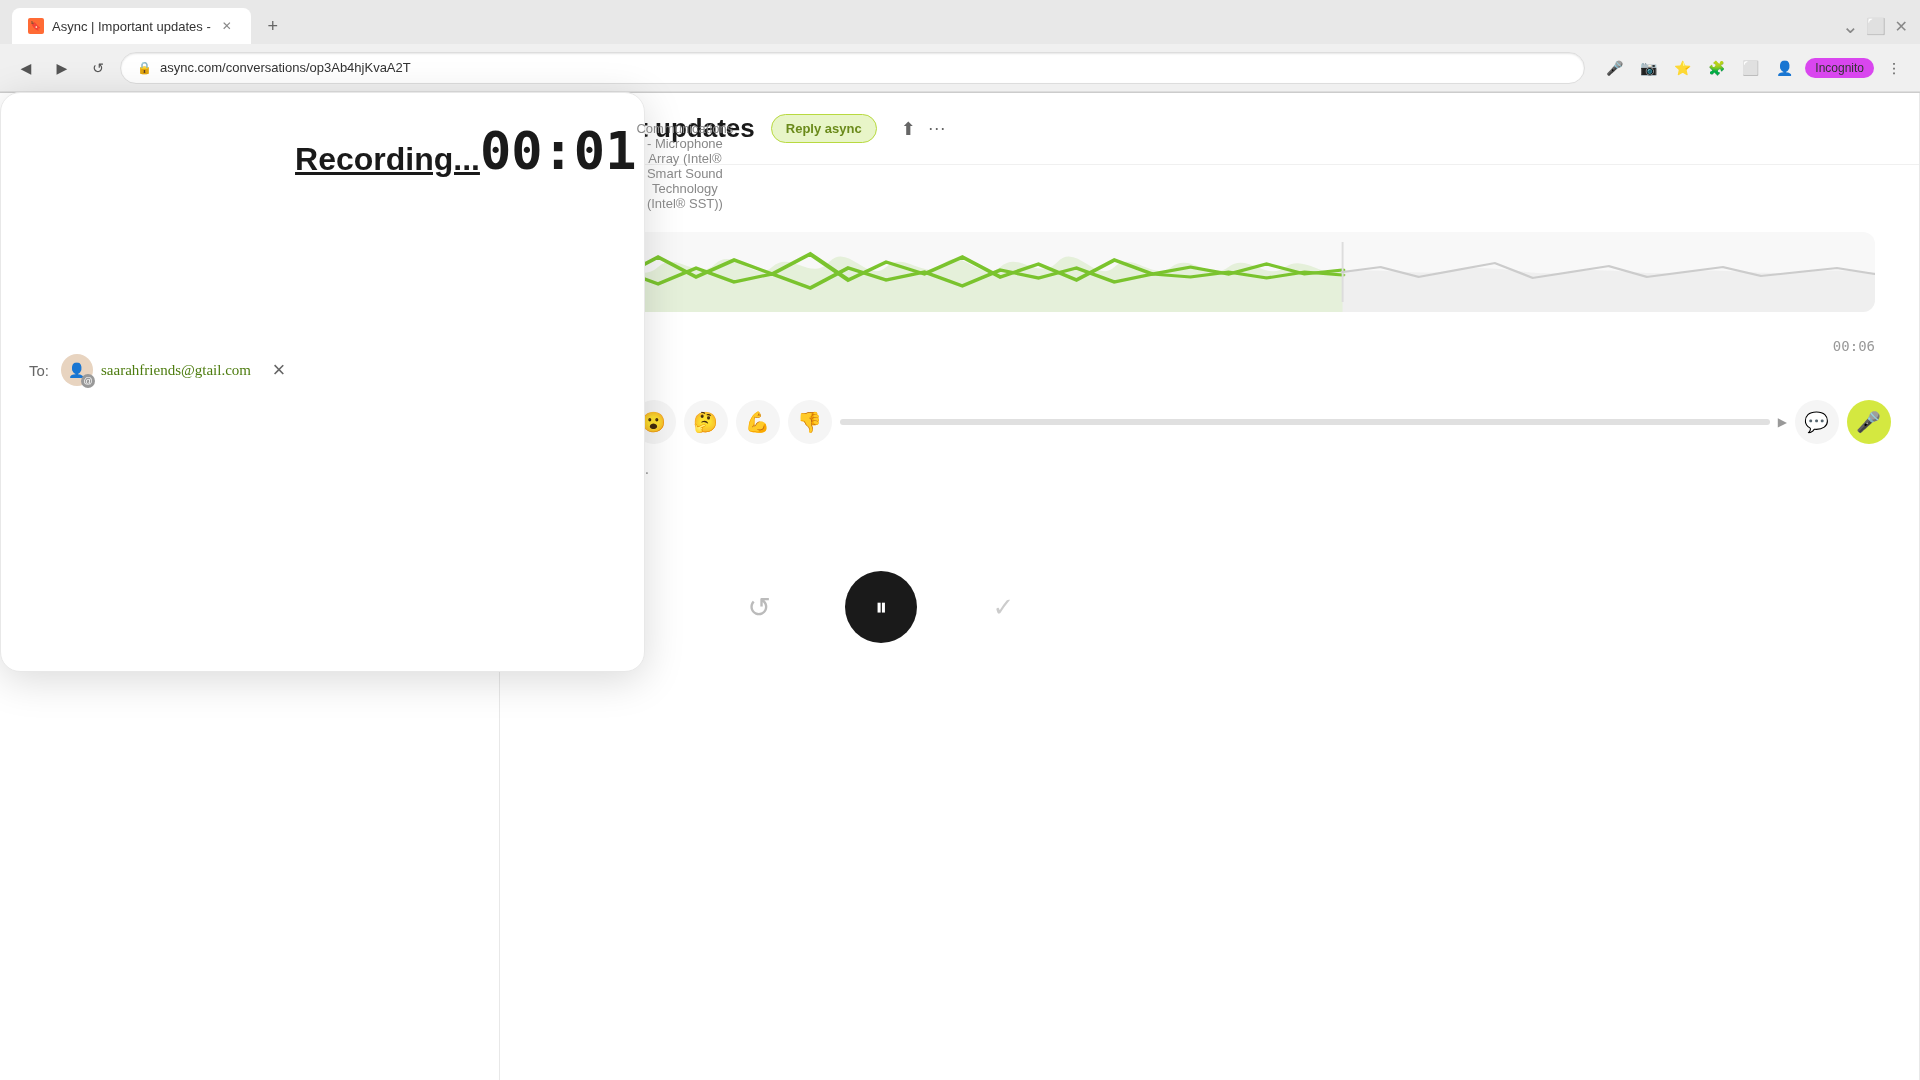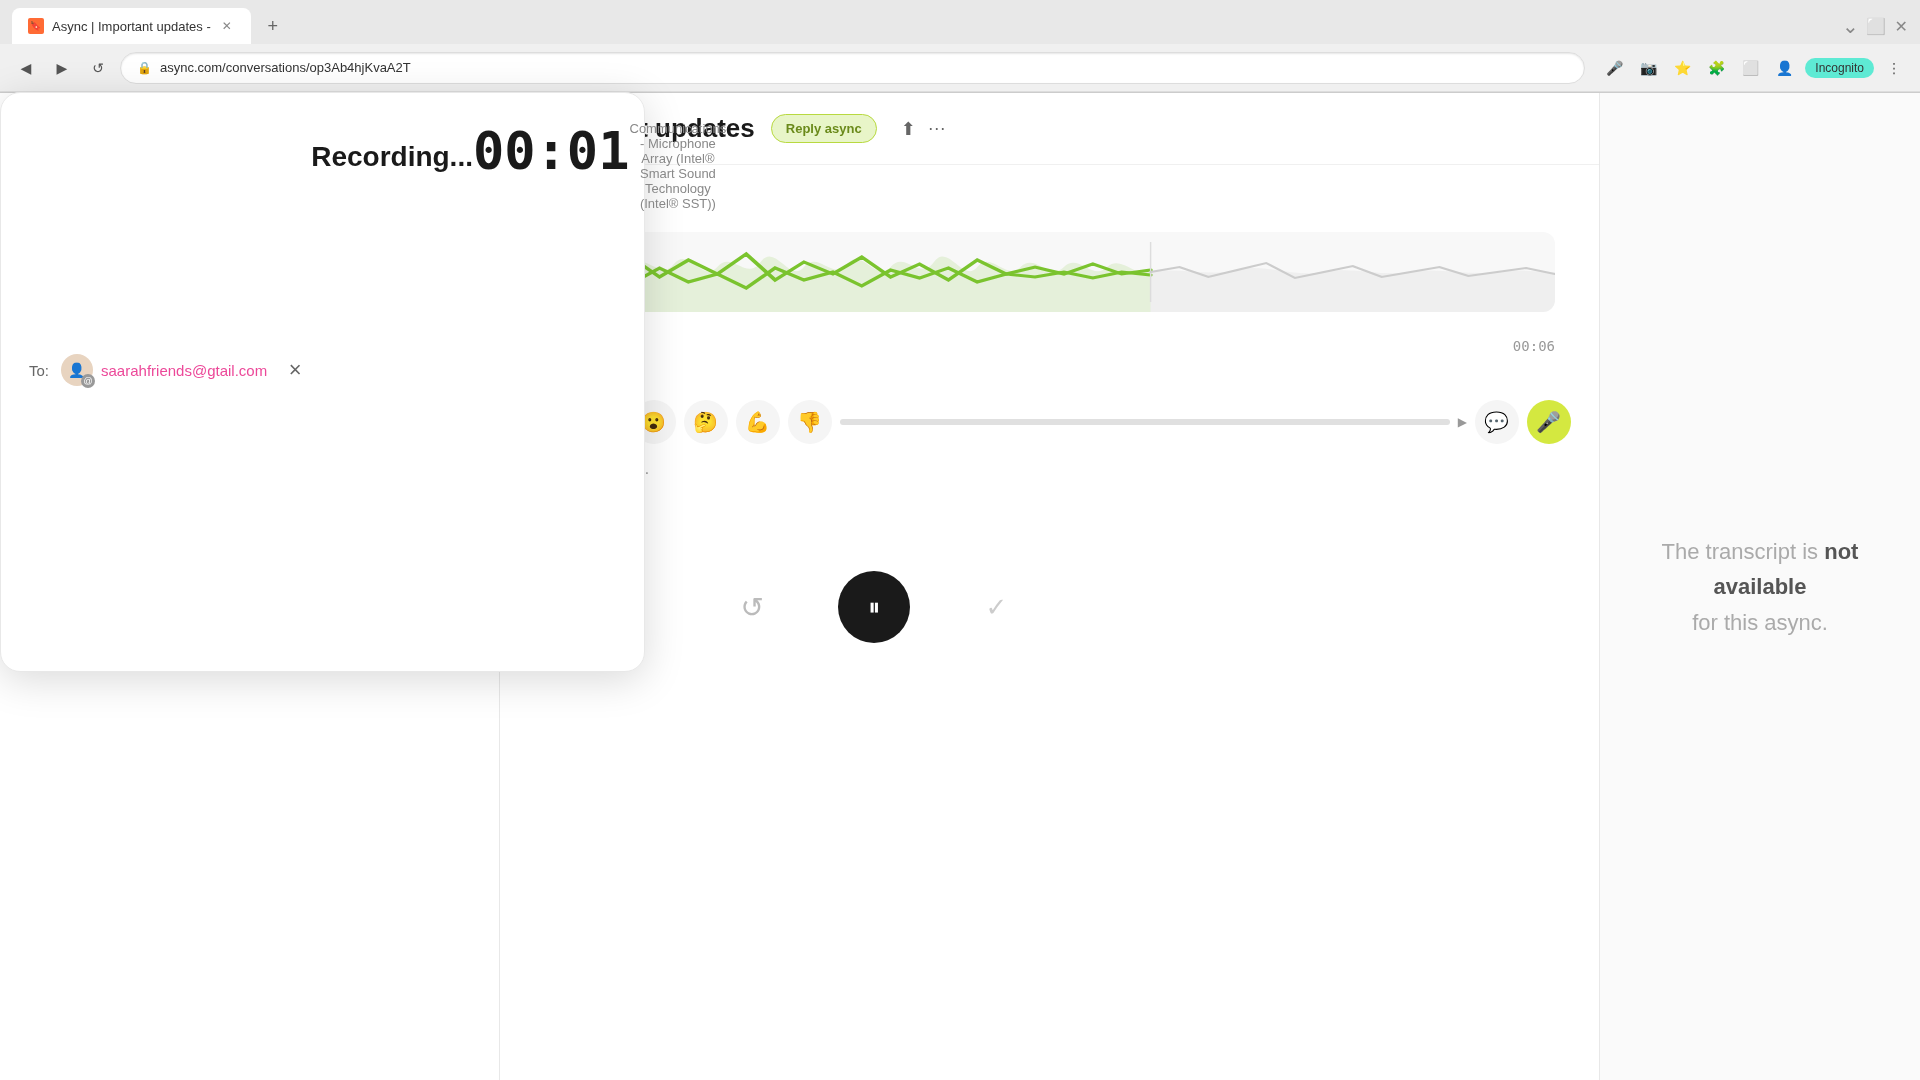--- a/index.html
+++ b/index.html
@@ -15,21 +15,21 @@
     .browser-tab-add { width: 28px; height: 28px; border-radius: 50%; display: flex; align-items: center; justify-content: center; font-size: 18px; color: #666; cursor: pointer; }
     .browser-win-controls { margin-left: auto; display: flex; gap: 8px; align-items: center; }
 
     .browser-toolbar { display: flex; align-items: center; gap: 8px; padding: 6px 12px; background: #f0f0f0; height: 48px; border-bottom: 1px solid #ddd; }
     .nav-btn { width: 28px; height: 28px; border-radius: 50%; display: flex; align-items: center; justify-content: center; font-size: 14px; color: #555; cursor: pointer; background: none; border: none; }
     .address-bar { flex: 1; height: 32px; border-radius: 16px; background: white; border: 1px solid #ddd; display: flex; align-items: center; padding: 0 16px; gap: 8px; font-size: 13px; color: #333; box-shadow: inset 0 1px 2px rgba(0,0,0,0.1); }
     .address-lock { color: #4caf50; font-size: 12px; }
     .address-text { flex: 1; font-size: 13px; color: #333; }
     .toolbar-icons { display: flex; align-items: center; gap: 6px; margin-left: 8px; }
     .toolbar-icon { width: 28px; height: 28px; display: flex; align-items: center; justify-content: center; font-size: 14px; color: #555; cursor: pointer; border-radius: 50%; }
-    .incognito-badge { font-size: 12px; color: #333; font-weight: 500; background: #5eead4; padding: 3px 10px; border-radius: 12px; }
+    .incognito-badge { font-size: 12px; color: #333; font-weight: 500; background: #d946ef; padding: 3px 10px; border-radius: 12px; }
 
     
     .app-layout { display: flex; width: 100%; height: calc(1080px - 92px); }
 
     
     .sidebar { width: 500px; background: white; border-right: 1px solid #e8e8e8; display: flex; flex-direction: column; flex-shrink: 0; }
     .sidebar-header { display: flex; align-items: center; padding: 16px 20px; gap: 20px; border-bottom: 1px solid #f0f0f0; }
     .sidebar-logo { font-size: 24px; font-weight: 700; color: #1a1a1a; letter-spacing: -1px; }
     .sidebar-header-icons { display: flex; gap: 12px; align-items: center; margin-left: auto; }
     .sidebar-icon { width: 32px; height: 32px; display: flex; align-items: center; justify-content: center; font-size: 16px; color: #666; cursor: pointer; border-radius: 50%; }
@@ -80,23 +80,23 @@
     .transcript-text { font-size: 22px; color: #aaa; text-align: center; line-height: 1.6; }
     .transcript-text strong { font-weight: 800; color: #555; }
 
     
     .recording-modal { position: fixed; top: 92px; left: 0; width: 645px; background: white; border-radius: 20px; border: 1px solid #e8e8e8; box-shadow: 0 8px 40px rgba(0,0,0,0.15); z-index: 1000; padding: 28px; display: flex; flex-direction: row; min-height: 580px; }
     .modal-to-row { display: flex; align-items: center; gap: 12px; margin-bottom: 24px; }
     .modal-to-label { font-size: 15px; color: #666; }
     .modal-recipient { display: flex; align-items: center; gap: 8px; }
     .recipient-avatar { width: 32px; height: 32px; border-radius: 50%; background: #e8d4c0; display: flex; align-items: center; justify-content: center; font-size: 14px; color: #c8a080; position: relative; }
     .recipient-at { position: absolute; bottom: -2px; right: -2px; background: #999; color: white; border-radius: 50%; width: 14px; height: 14px; font-size: 9px; display: flex; align-items: center; justify-content: center; }
-    .recipient-email { font-size: 15px; color: #ec4899; }
+    .recipient-email { font-size: 15px; color: #4d7c0f; font-family: Liberation Serif, serif; }
     .modal-close { margin-left: auto; font-size: 22px; color: #666; cursor: pointer; width: 32px; height: 32px; display: flex; align-items: center; justify-content: center; border-radius: 50%; }
-    .recording-title { font-size: 28px; font-weight: 700; color: #1a1a1a; text-align: left; margin: 20px 0 40px; }
+    .recording-title { font-size: 32px; font-weight: 700; color: #1a1a1a; text-align: left; margin: 20px 0 40px; text-decoration: underline; }
     .modal-waveform { width: 100%; height: 80px; position: relative; margin-bottom: 40px; }
     .modal-waveform-svg { width: 100%; height: 100%; }
     .recording-timer { font-size: 52px; font-weight: 700; color: #1a1a1a; text-align: center; font-family: monospace; margin-bottom: 22px; }
     .remaining-time { font-size: 16px; color: #aaa; text-align: center; margin-bottom: 24px; }
     .mic-device { font-size: 13px; color: #888; text-align: center; margin-bottom: 40px; }
     .modal-controls { display: flex; align-items: center; justify-content: center; gap: 60px; margin-top: auto; }
     .ctrl-btn-secondary { width: 52px; height: 52px; border-radius: 50%; background: none; display: flex; align-items: center; justify-content: center; font-size: 24px; color: #aaa; cursor: pointer; }
     .ctrl-btn-main { width: 72px; height: 72px; border-radius: 50%; background: #1a1a1a; display: flex; align-items: center; justify-content: center; font-size: 24px; color: white; cursor: pointer; }
     .ctrl-btn-confirm { width: 52px; height: 52px; border-radius: 50%; background: none; display: flex; align-items: center; justify-content: center; font-size: 24px; color: #aaa; cursor: pointer; }
 
@@ -221,26 +221,20 @@
 
         <div class="reply-message">
           <div class="reply-meta">
             <span class="reply-meta-text">4min ago · 00:00</span>
             <span class="reply-dots">···</span>
           </div>
         </div>
       </div>
     </div>
 
-    <div class="transcript-panel">
-      <div class="transcript-text">
-        <span>The transcript is </span><strong>not available</strong>
-        <br><span>for this async.</span>
-      </div>
-    </div>
 
   </div>
 </div>
 
 <div class="recording-modal">
 
   <div class="modal-to-row">
     <span class="modal-to-label">To:</span>
     <div class="modal-recipient">
       <div class="recipient-avatar">

